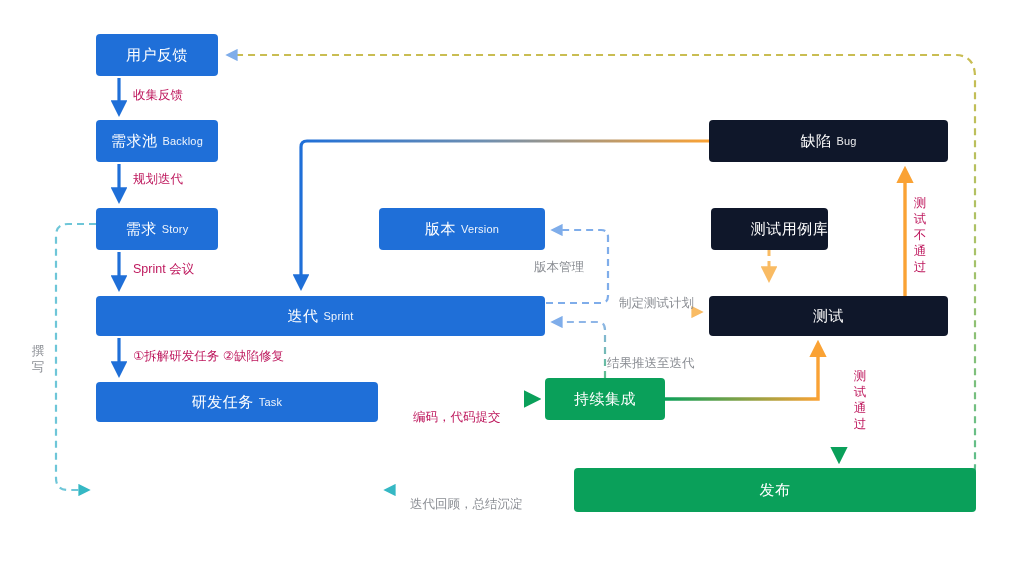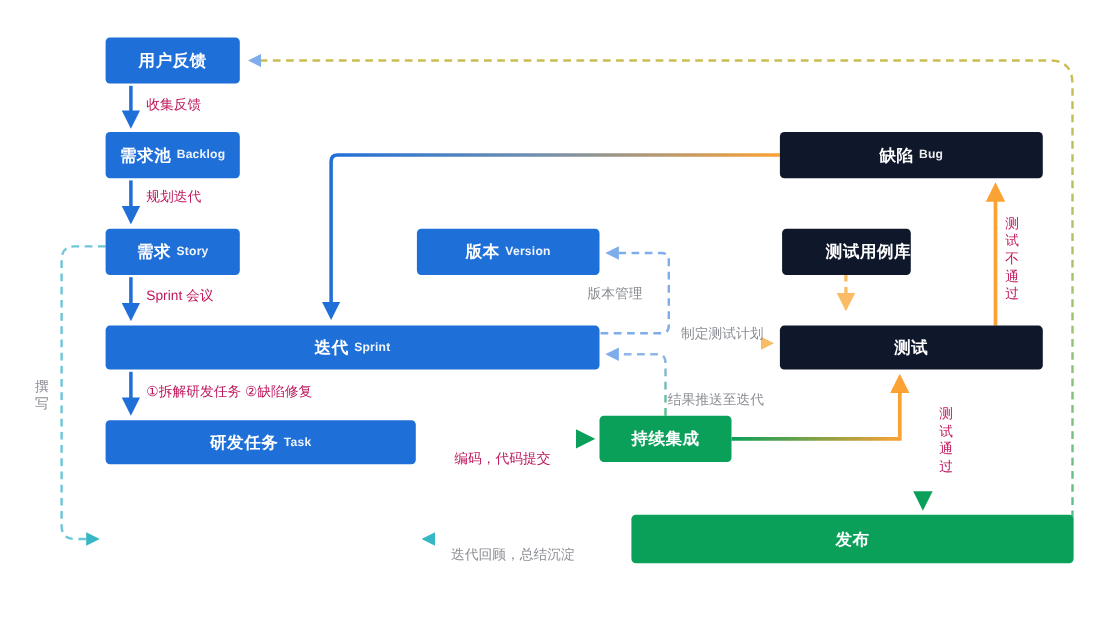--- a/index.html
+++ b/index.html
@@ -26,26 +26,26 @@
     border-radius:4px;
     display:flex;
     align-items:center;
     justify-content:center;
     color:#ffffff;
     box-sizing:border-box;
     white-space:nowrap;
   }
   .node .cn{
     font-size:15px;
-    font-weight:bold;
+    font-weight:normal;
     letter-spacing:.5px;
   }
   .node .en{
     font-size:11px;
-    font-weight:bold;
+    font-weight:normal;
     margin-left:5px;
     opacity:.92;
     letter-spacing:.2px;
   }
   .blue{background:#1f6fd8;}
   .orange{background:#0f172a;}
   .green{background:#0aa05a;}
   .teal{background:#00a2b3;}
 
   .elabel{

